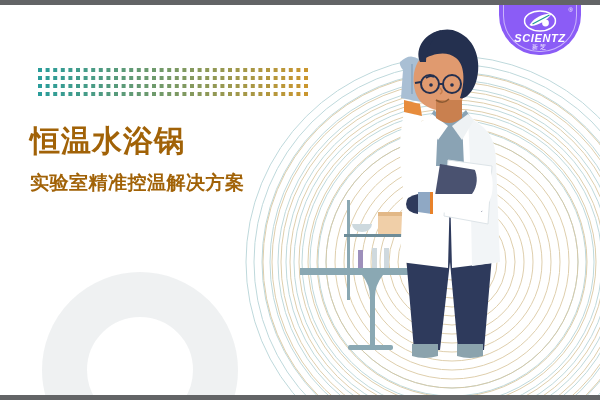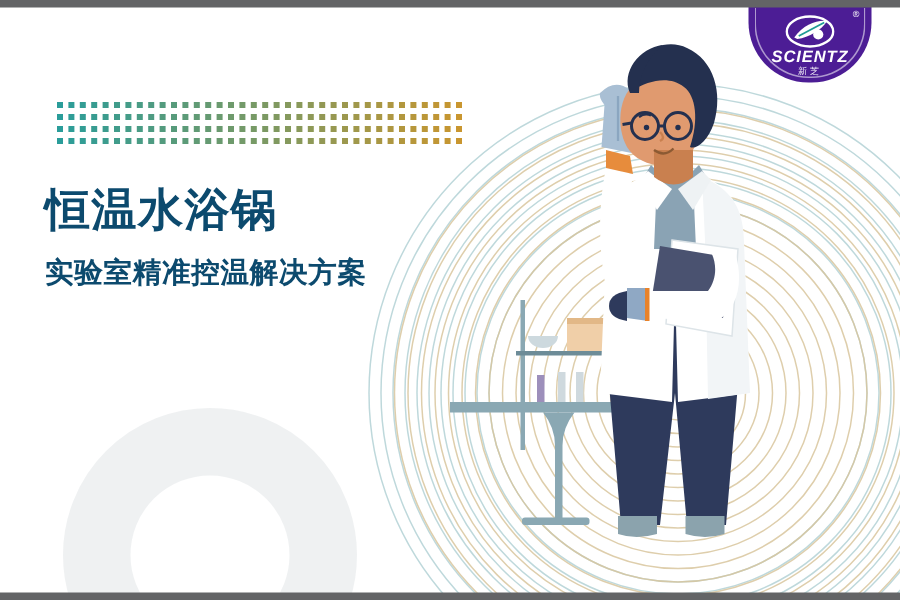--- a/index.html
+++ b/index.html
@@ -68,37 +68,37 @@
     left: 30px;
     top: 120px;
     z-index: 20;
   }
   .headline-line {
     font-family: "Liberation Sans", "DejaVu Sans", sans-serif;
     font-weight: 700;
     font-size: 30px;
     line-height: 42px;
     letter-spacing: 1px;
-    color: #0c4a6e;
+    color: #a16207;
     white-space: nowrap;
     margin: 0;
   }
   .headline-line.l2 {
     font-size: 19px;
     letter-spacing: .5px;
   }
 
   
   .logo-shield {
     position: absolute;
     right: 19px;
     top: 0px;
     width: 82px;
     height: 55px;
-    background: #4c1d95;
+    background: #8b5cf6;
     border-radius: 0 0 40px 40px;
     z-index: 30;
     overflow: hidden;
   }
   .logo-inner {
     position: absolute;
     inset: 5px 4px 3px 4px;
     border: 1px solid rgba(255,255,255,.55);
     border-top: none;
     border-radius: 0 0 36px 36px;

